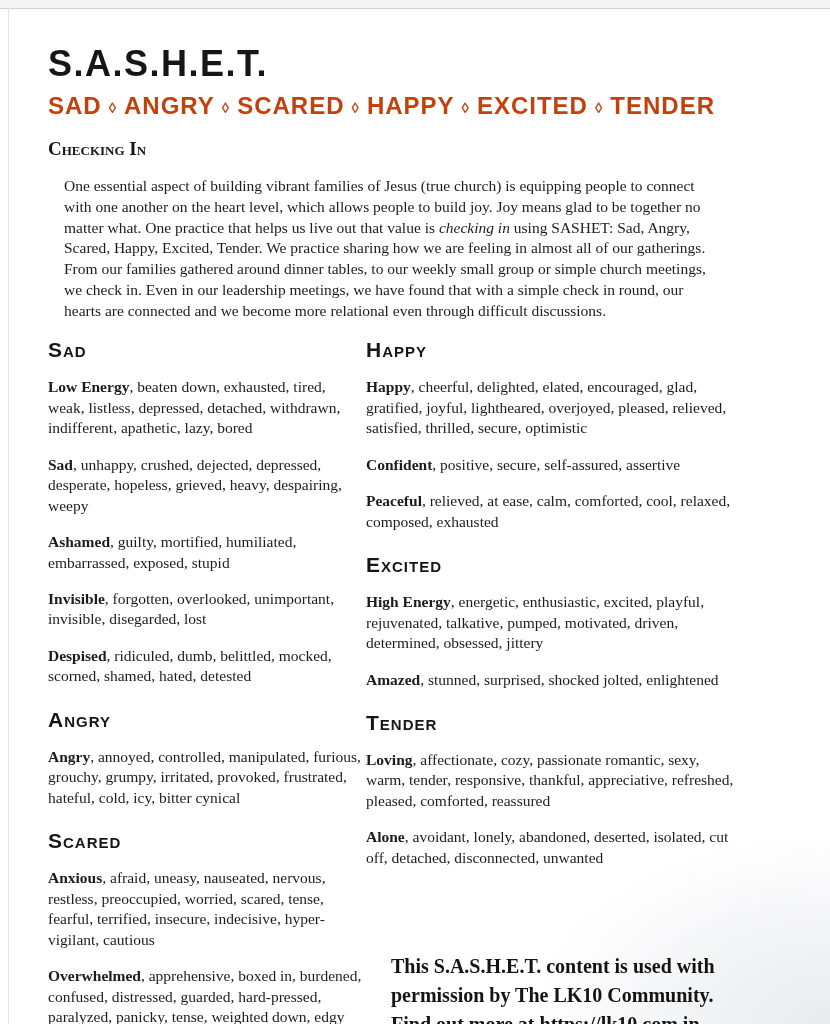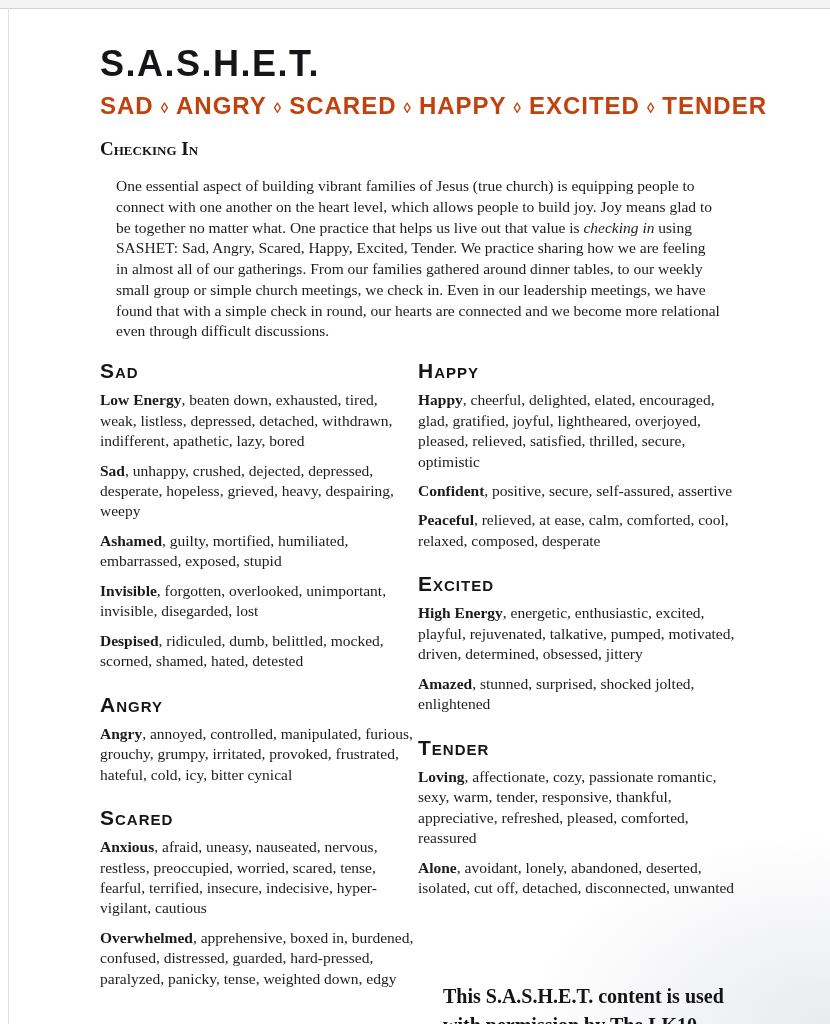--- a/index.html
+++ b/index.html
@@ -19,21 +19,21 @@
   .edge-left {
     position:absolute; top:8px; left:8px; bottom:0; width:0;
     border-left:1px solid #e2e2e6;
   }
   .edge-shadow-br {
     position:absolute; right:0; bottom:0; width:300px; height:190px;
     background:radial-gradient(ellipse at 100% 100%, #e9eaee 0%, rgba(255,255,255,0) 72%);
   }
   .page {
     position:relative;
-    padding:46px 93px 0 100px;
+    padding:46px 93px 0 48px;
     box-sizing:border-box;
     width:830px; height:786px;
   }
   .title {
     font-family:"Liberation Sans", sans-serif;
     font-weight:bold;
     font-size:36px;
     letter-spacing:1.5px;
     color:#15151a;
     margin:0;
@@ -81,21 +81,21 @@
     letter-spacing:1px;
     color:#15151a;
     margin:0 0 5px 0;
     line-height:1.05;
   }
   .section { margin:0 0 22px 0; }
   .section:last-child { margin-bottom:0; }
   .group {
     font-size:15.5px;
     line-height:1.32;
-    margin:8px 0 9px 0;
+    margin:16px 0 9px 0;
   }
   .group .lead { font-weight:bold; }
   .attribution {
     margin:84px 0 0 25px;
     font-size:20px;
     line-height:1.45;
     font-weight:600;
     color:#141414;
   }
 </style>
@@ -144,21 +144,21 @@
       </div>
 
     </div>
 
     <div class="col-right">
 
       <div class="section">
         <h2 class="section-heading">Happy</h2>
         <p class="group"><span class="lead">Happy</span><span>, cheerful, delighted, elated, encouraged, glad, gratified, joyful, lightheared, overjoyed, pleased, relieved, satisfied, thrilled, secure, optimistic</span></p>
         <p class="group"><span class="lead">Confident</span><span>, positive, secure, self-assured, assertive</span></p>
-        <p class="group"><span class="lead">Peaceful</span><span>, relieved, at ease, calm, comforted, cool, relaxed, composed, desperate</span></p>
+        <p class="group"><span class="lead">Peaceful</span><span>, relieved, at ease, calm, comforted, cool, relaxed, composed, exhausted</span></p>
       </div>
 
       <div class="section">
         <h2 class="section-heading">Excited</h2>
         <p class="group"><span class="lead">High Energy</span><span>, energetic, enthusiastic, excited, playful, rejuvenated, talkative, pumped, motivated, driven, determined, obsessed, jittery</span></p>
         <p class="group"><span class="lead">Amazed</span><span>, stunned, surprised, shocked jolted, enlightened</span></p>
       </div>
 
       <div class="section">
         <h2 class="section-heading">Tender</h2>

